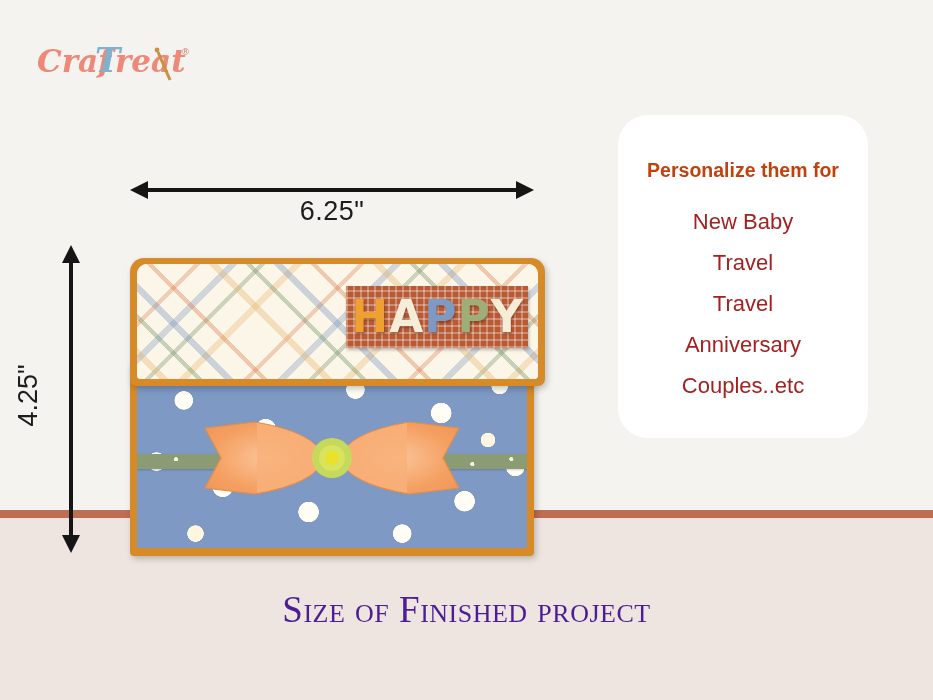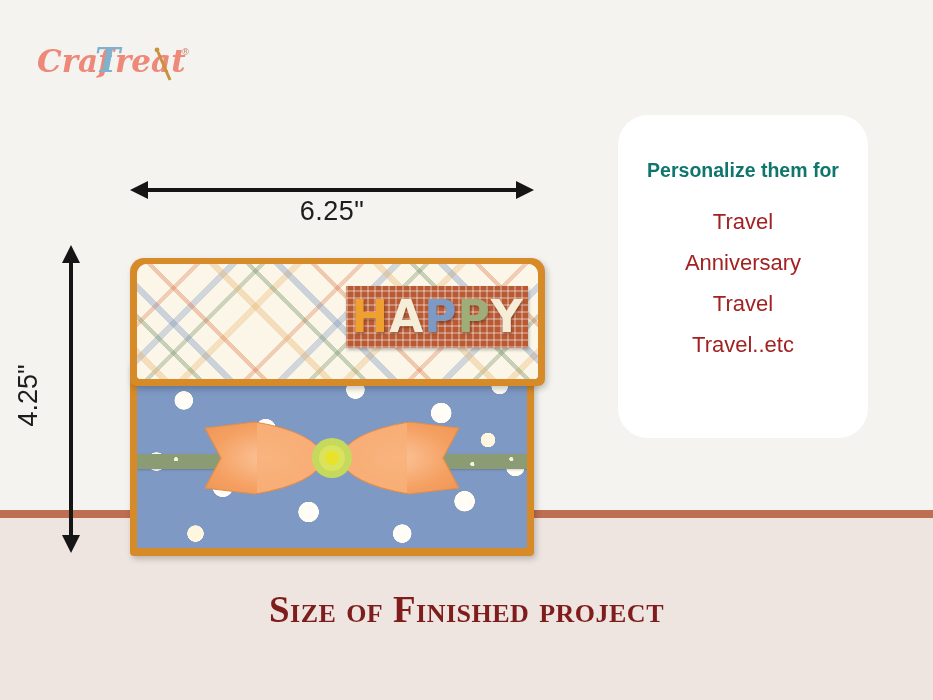--- a/index.html
+++ b/index.html
@@ -146,35 +146,35 @@
     text-shadow:1px 2px 2px rgba(90,40,15,.45);
   }
 
   
   .pcard{
     position:absolute;left:618px;top:115px;width:250px;height:323px;
     background:#FFFFFF;border-radius:30px;
   }
   .pcard-title{
     position:absolute;left:0;right:0;top:44px;text-align:center;
-    font-size:19.5px;font-weight:bold;color:#0f766e;
+    font-size:19.5px;font-weight:bold;color:#c2410c;
     font-family:"Liberation Sans", sans-serif;
   }
   .pcard-list{position:absolute;left:0;right:0;top:96px;text-align:center;}
   .pcard-list div{
     color:#A22222;font-size:22px;line-height:1.0;margin-bottom:19px;
     font-family:"Liberation Sans", sans-serif;
   }
   .pcard-list div:last-child{margin-bottom:0;}
 
   
   .footer-title{
     position:absolute;left:0;right:0;top:588px;text-align:center;
     font-family:"Liberation Serif", serif;
-    font-weight:bold;font-size:37px;color:#7f1d1d;letter-spacing:.5px;
+    font-weight:normal;font-size:37px;color:#4c1d95;letter-spacing:.5px;
     font-variant:small-caps;
   }
 </style>
 </head>
 <body>
 
 <div id="stage">
 
   <div class="bg-top"></div>
   <div class="bg-line"></div>
@@ -254,22 +254,23 @@
             <span style="color:#F5EDD8">Y</span>
           </div>
         </div>
       </div>
     </div>
   </div>
 
   <div class="pcard">
     <div class="pcard-title">Personalize them for</div>
     <div class="pcard-list">
+      <div>New Baby</div>
+      <div>Travel</div>
       <div>Travel</div>
       <div>Anniversary</div>
-      <div>Travel</div>
-      <div>Travel..etc</div>
+      <div>Couples..etc</div>
     </div>
   </div>
 
   <div class="footer-title">Size of Finished project</div>
 
 </div>
 
 </body></html>

